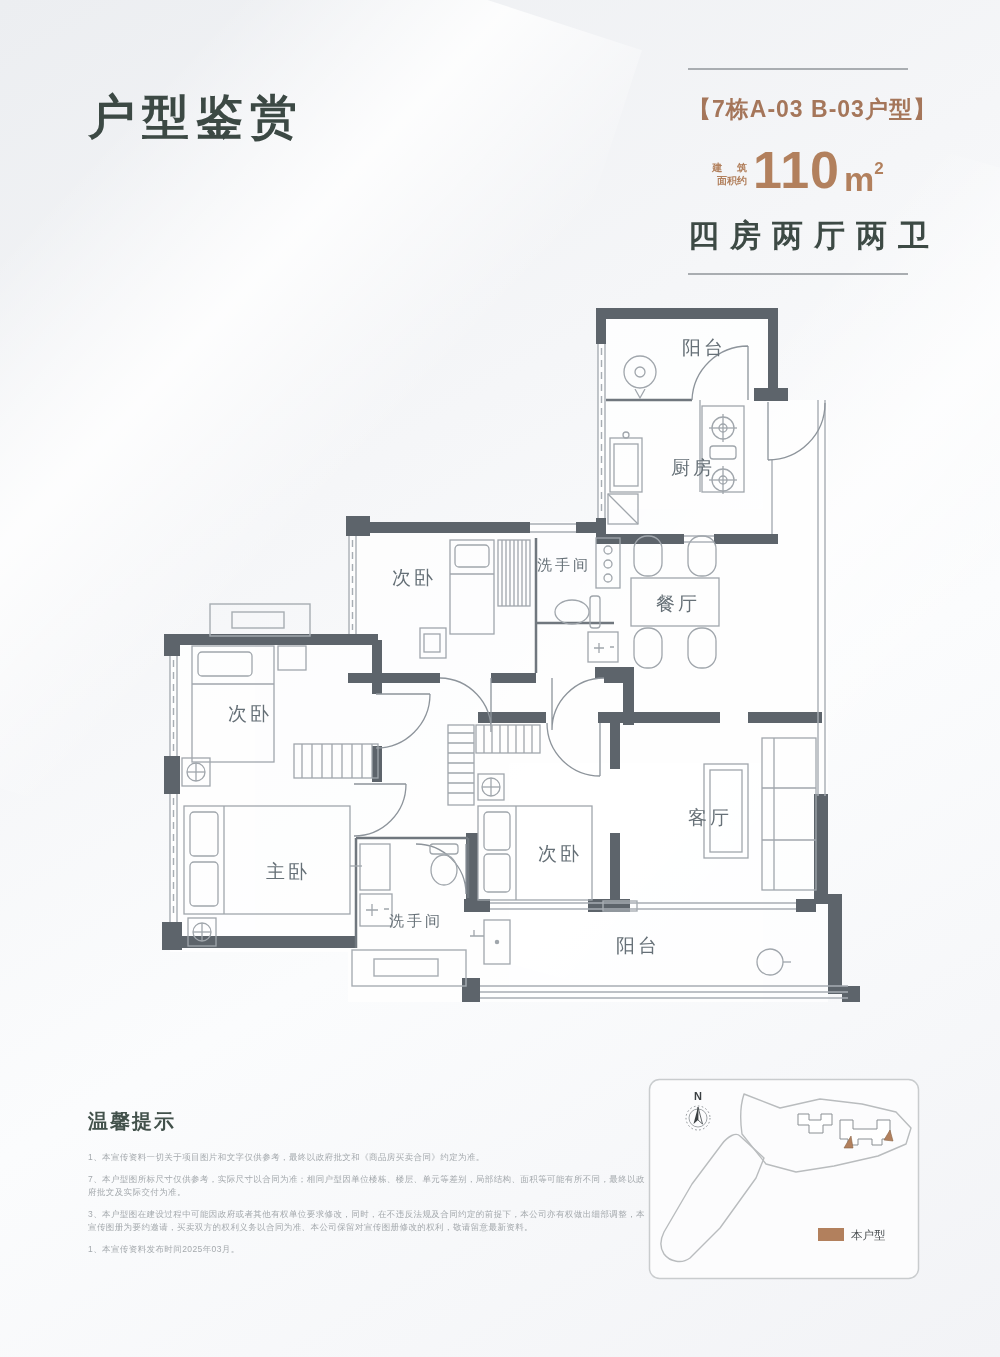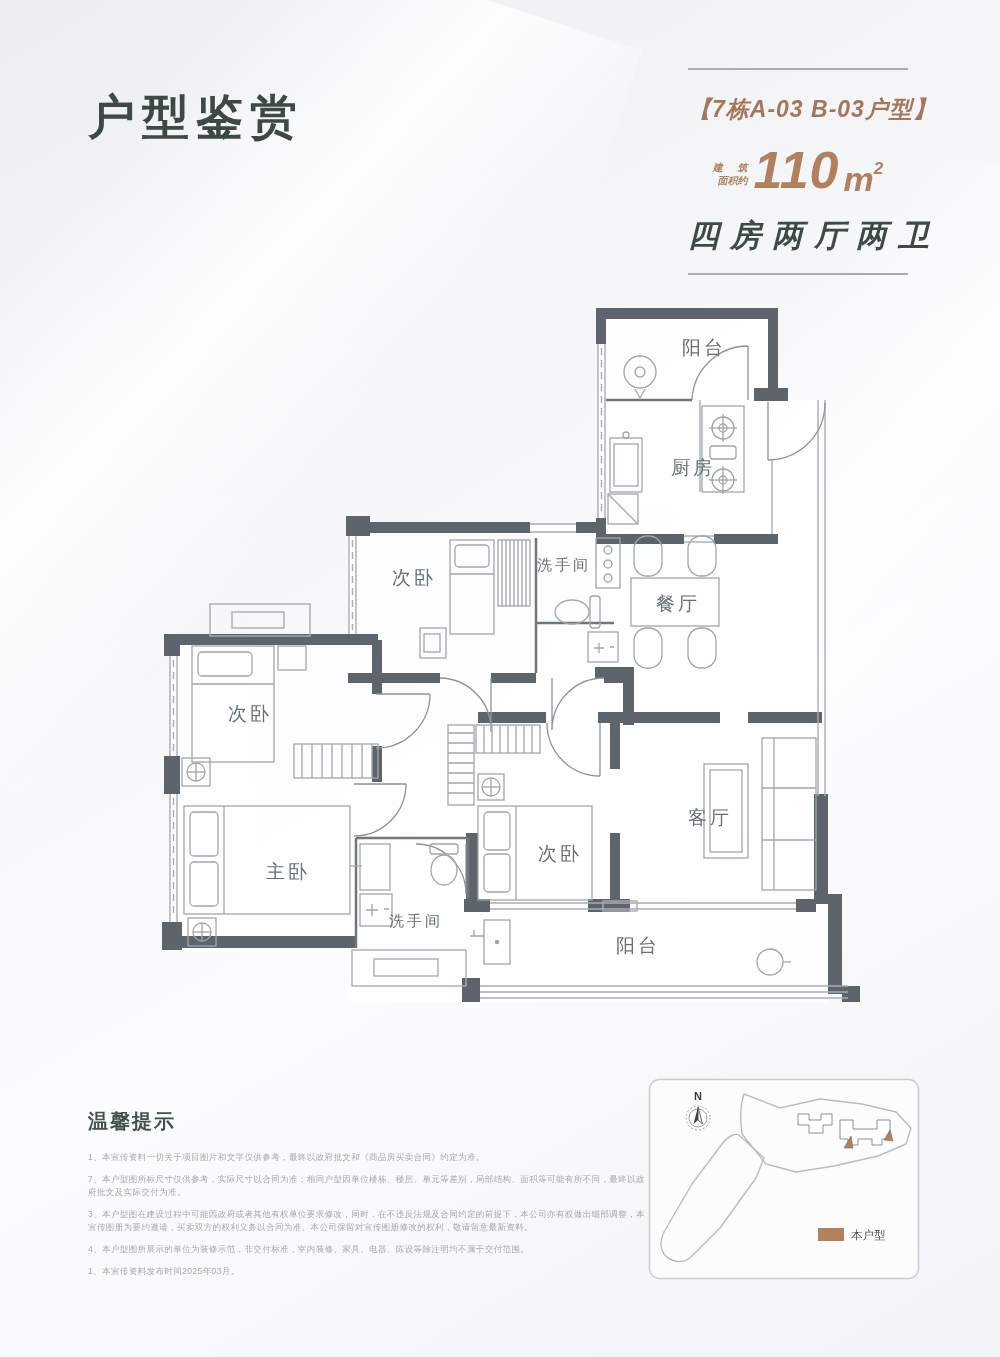--- a/index.html
+++ b/index.html
@@ -15,21 +15,21 @@
       background:linear-gradient(115deg,rgba(255,255,255,0) 30%,rgba(255,255,255,.85) 50%,rgba(255,255,255,0) 70%);
       transform:rotate(18deg);}
   .s2{left:420px;top:120px;width:700px;height:900px;
       background:linear-gradient(115deg,rgba(255,255,255,0) 35%,rgba(255,255,255,.7) 52%,rgba(255,255,255,0) 68%);
       transform:rotate(16deg);}
   .page-title{
     position:absolute;left:88px;top:86px;margin:0;
     font-size:47px;font-weight:bold;color:#3c4944;letter-spacing:7px;
   }
   
-  .spec{position:absolute;left:688px;top:68px;width:220px;text-align:center;font-style:italic;}
+  .spec{position:absolute;left:688px;top:68px;width:220px;text-align:center;}
   .rule{height:2px;background:#a9adb1;width:100%;}
   .rule.bottom{margin-top:16px;}
   .unit-tag{margin-top:24px;font-size:23px;font-weight:bold;color:#a5765a;letter-spacing:1px;white-space:nowrap;}
   .area-row{margin-top:14px;display:flex;align-items:flex-end;justify-content:center;color:#b2805d;}
   .area-prefix{display:flex;flex-direction:column;align-items:flex-end;font-size:10px;line-height:13px;
       margin-right:6px;margin-bottom:12px;font-weight:bold;}
   .area-prefix .l1{letter-spacing:6px;margin-right:-6px;}
   .area-value{font-size:52px;line-height:58px;font-weight:bold;letter-spacing:1px;}
   .area-unit{font-size:34px;font-weight:bold;line-height:40px;margin-left:4px;}
   .area-sup{font-size:17px;font-weight:bold;line-height:60px;vertical-align:top;}
@@ -337,21 +337,20 @@
       <text x="562" y="536">客厅</text>
       <text x="490" y="664">阳台</text>
     </g>
   </svg>
 
   <div class="notes">
     <h2 class="notes-heading">温馨提示</h2>
     <p class="note-item">1、本宣传资料一切关于项目图片和文字仅供参考，最终以政府批文和《商品房买卖合同》约定为准。</p>
     <p class="note-item">7、本户型图所标尺寸仅供参考，实际尺寸以合同为准；相同户型因单位楼栋、楼层、单元等差别，局部结构、面积等可能有所不同，最终以政府批文及实际交付为准。</p>
     <p class="note-item">3、本户型图在建设过程中可能因政府或者其他有权单位要求修改，同时，在不违反法规及合同约定的前提下，本公司亦有权做出细部调整，本宣传图册为要约邀请，买卖双方的权利义务以合同为准、本公司保留对宣传图册修改的权利，敬请留意最新资料。</p>
-    <p class="note-item">4、本户型图所展示的单位为装修示范，非交付标准，室内装修、家具、电器、陈设等除注明均不属于交付范围。</p>
     <p class="note-item">1、本宣传资料发布时间2025年03月。</p>
   </div>
 
   <svg class="sitemap" width="272" height="202" viewBox="0 0 272 202">
     <rect x="1.5" y="1.5" width="269" height="199" rx="10" fill="#fcfcfd" stroke="#c9ccce" stroke-width="1.5"></rect>
 
     <g>
       <text x="50" y="22" font-size="11" font-weight="bold" fill="#3a3f42" text-anchor="middle">N</text>
       <circle cx="50" cy="40" r="12" fill="none" stroke="#8a8f93" stroke-width="1" stroke-dasharray="1.6 2.4"></circle>
       <circle cx="50" cy="40" r="9" fill="none" stroke="#8a8f93" stroke-width="0.8"></circle>

